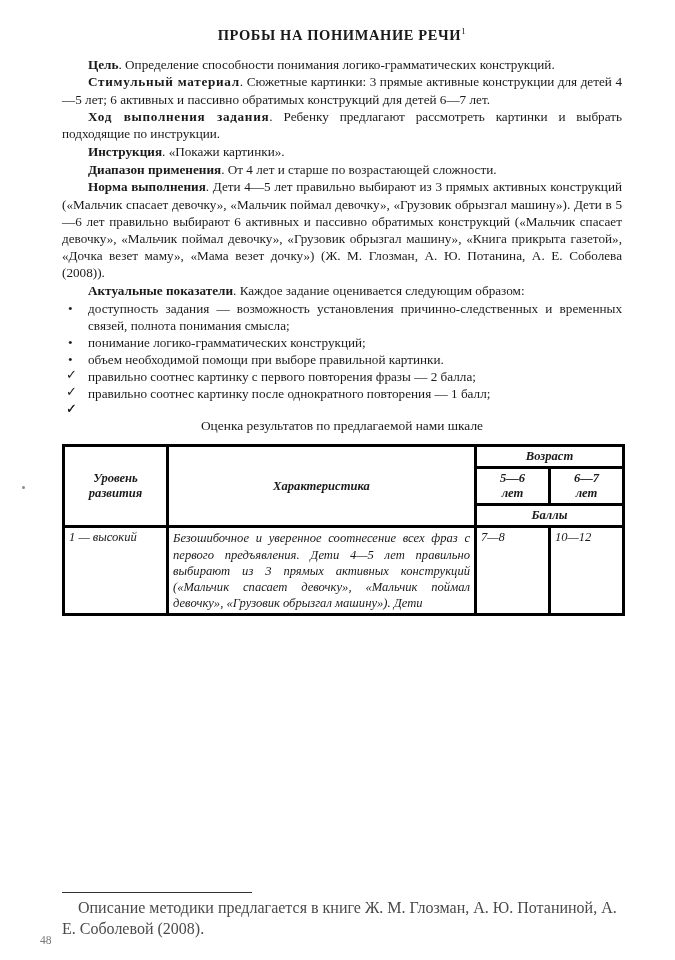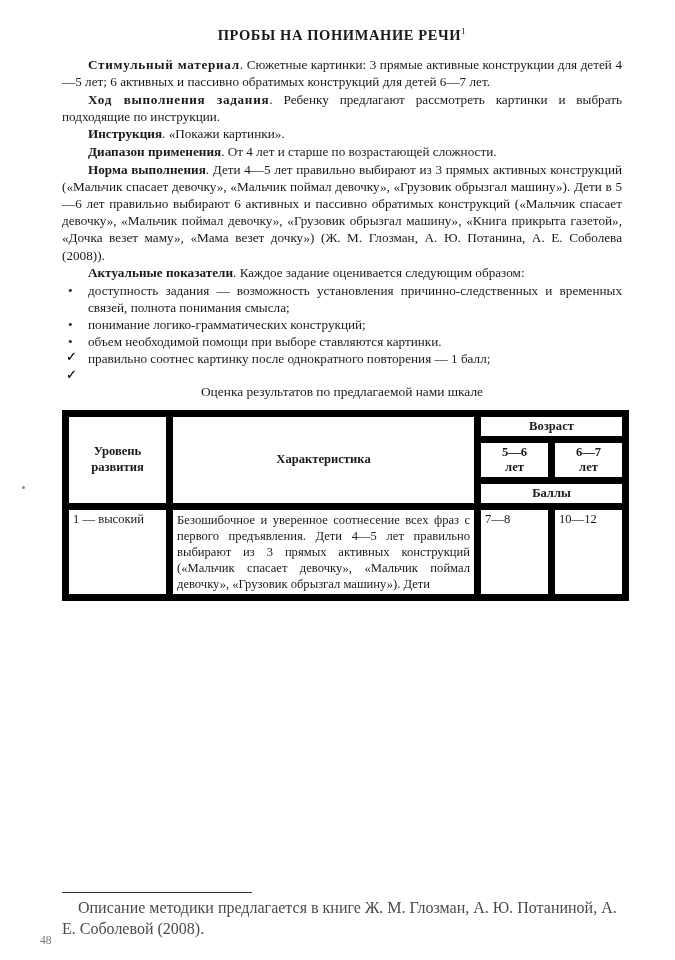--- a/index.html
+++ b/index.html
@@ -95,24 +95,25 @@
     font-size: 13.4px;
     margin: 16px 0 10px 0;
   }
   table.score {
     border-collapse: collapse;
     width: 100%;
     font-size: 12.6px;
     table-layout: fixed;
   }
   table.score td, table.score th {
-    border: 7px solid #000000;
+    border: 3px solid #000000;
     padding: 2px 4px;
     vertical-align: top;
     font-weight: normal;
+    font-style: italic;
   }
   table.score th {
     text-align: center;
     font-weight: bold;
     vertical-align: middle;
   }
   .col-level { width: 104px; }
   .col-char  { width: 308px; }
   .col-a     { width: 74px; }
   .col-b     { width: 74px; }
@@ -184,42 +185,43 @@
 <body>
 
 <div class="page">
 
   <div class="stray-dot"></div>
 
   <div class="content">
 
     <h1 class="title"><span>ПРОБЫ НА ПОНИМАНИЕ РЕЧИ</span><span class="fn">1</span></h1>
 
+    <p class="para"><span class="lead">Цель</span><span>. Определение способности понимания логико-грамматических кон­струкций.</span></p>
 
     <p class="para"><span class="lead-sp">Стимульный материал</span><span>. Сюжетные картинки: 3 прямые активные кон­струкции для детей 4—5 лет; 6 активных и пассивно обратимых конструкций для детей 6—7 лет.</span></p>
 
     <p class="para"><span class="lead-sp">Ход выполнения задания</span><span>. Ребенку предлагают рассмотреть картинки и выбрать подходящие по инструкции.</span></p>
 
     <p class="para"><span class="lead">Инструкция</span><span>. «Покажи картинки».</span></p>
 
     <p class="para"><span class="lead">Диапазон применения</span><span>. От 4 лет и старше по возрастающей сложности.</span></p>
 
     <p class="para"><span class="lead">Норма выполнения</span><span>. Дети 4—5 лет правильно выбирают из 3 прямых активных конструкций («Мальчик спасает девочку», «Мальчик поймал де­вочку», «Грузовик обрызгал машину»). Дети в 5—6 лет правильно выбира­ют 6 активных и пассивно обратимых конструкций («Мальчик спасает девоч­ку», «Мальчик поймал девочку», «Грузовик обрызгал машину», «Книга при­крыта газетой», «Дочка везет маму», «Мама везет дочку») (Ж. М. Глозман, А. Ю. Потанина, А. Е. Соболева (2008)).</span></p>
 
     <p class="para"><span class="lead">Актуальные показатели</span><span>. Каждое задание оценивается следующим образом:</span></p>
 
     <ul class="bullets">
       <li><span class="mk">•</span><span>доступность задания — возможность установления причинно-следствен­ных и временных связей, полнота понимания смысла;</span></li>
       <li><span class="mk">•</span><span>понимание логико-грамматических конструкций;</span></li>
-      <li><span class="mk">•</span><span>объем необходимой помощи при выборе ставляются картинки.</span></li>
+      <li><span class="mk">•</span><span>объем необходимой помощи при выборе правильной картинки.</span></li>
     </ul>
 
 
     <ul class="checks">
-      <li><span class="mk">✓</span></li>
+      <li><span class="mk">✓</span><span>правильно соотнес картинку с первого повторения фразы — 2 балла;</span></li>
       <li><span class="mk">✓</span><span>правильно соотнес картинку после однократного повторения — 1 балл;</span></li>
       <li><span class="mk">✓</span></li>
       <li><span class="mk">✓</span></li>
     </ul>
 
     <div class="tbl-caption">Оценка результатов по предлагаемой нами шкале</div>
 
     <table class="score">
       <colgroup>
         <col class="col-level">

